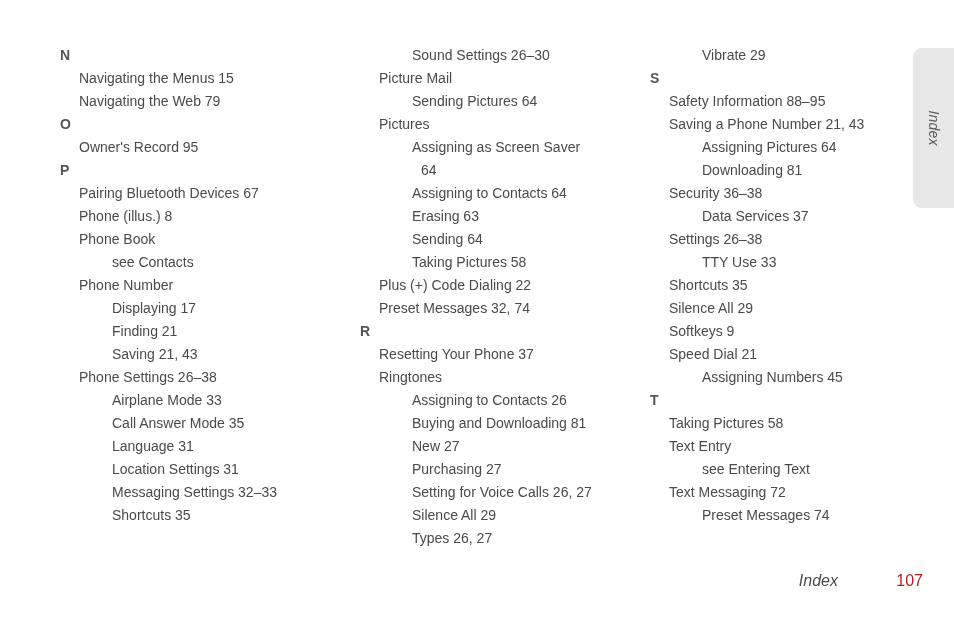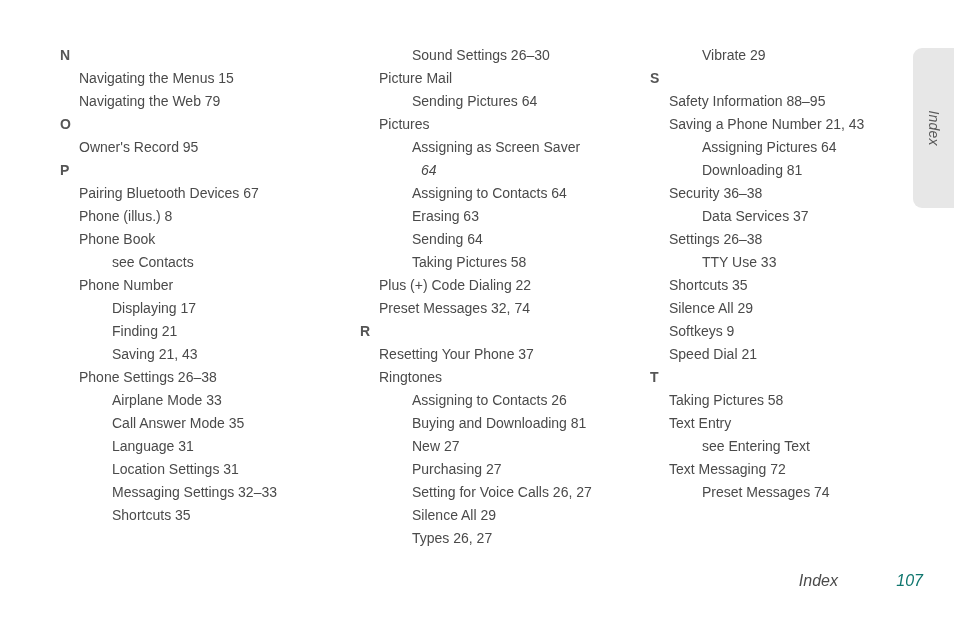--- a/index.html
+++ b/index.html
@@ -70,21 +70,21 @@
   }
   .entry {
     font-size: 14px;
     line-height: 23px;
     height: 23px;
     color: #4a4a4a;
     white-space: nowrap;
   }
   .lvl1 { padding-left: 21px; }
   .lvl2 { padding-left: 54px; }
-  .lvl3 { padding-left: 63px; font-style: italic; }
+  .lvl3 { padding-left: 63px; }
 
   
   #footer {
     position: absolute;
     left: 0;
     bottom: 42px;
     width: 954px;
     height: 22px;
   }
   #footer-label {
@@ -92,23 +92,22 @@
     right: 116px;
     top: 0;
     font-style: italic;
     font-size: 16px;
     color: #4a4a4a;
   }
   #footer-page {
     position: absolute;
     right: 31px;
     top: 0;
-    font-style: italic;
     font-size: 16px;
-    color: #0f766e;
+    color: #b91c1c;
   }
 </style>
 </head>
 <body>
 
 <div id="side-tab">
   <div id="side-tab-label">Index</div>
 </div>
 
 <div id="index-body">
@@ -167,20 +166,21 @@
       <div class="entry lvl2">Assigning Pictures 64</div>
       <div class="entry lvl2">Downloading 81</div>
       <div class="entry lvl1">Security 36–38</div>
       <div class="entry lvl2">Data Services 37</div>
       <div class="entry lvl1">Settings 26–38</div>
       <div class="entry lvl2">TTY Use 33</div>
       <div class="entry lvl1">Shortcuts 35</div>
       <div class="entry lvl1">Silence All 29</div>
       <div class="entry lvl1">Softkeys 9</div>
       <div class="entry lvl1">Speed Dial 21</div>
+      <div class="entry lvl2">Assigning Numbers 45</div>
       <div class="section-letter">T</div>
       <div class="entry lvl1">Taking Pictures 58</div>
       <div class="entry lvl1">Text Entry</div>
       <div class="entry lvl2">see Entering Text</div>
       <div class="entry lvl1">Text Messaging 72</div>
       <div class="entry lvl2">Preset Messages 74</div>
     </div>
   </div>
 
 <div id="footer">

